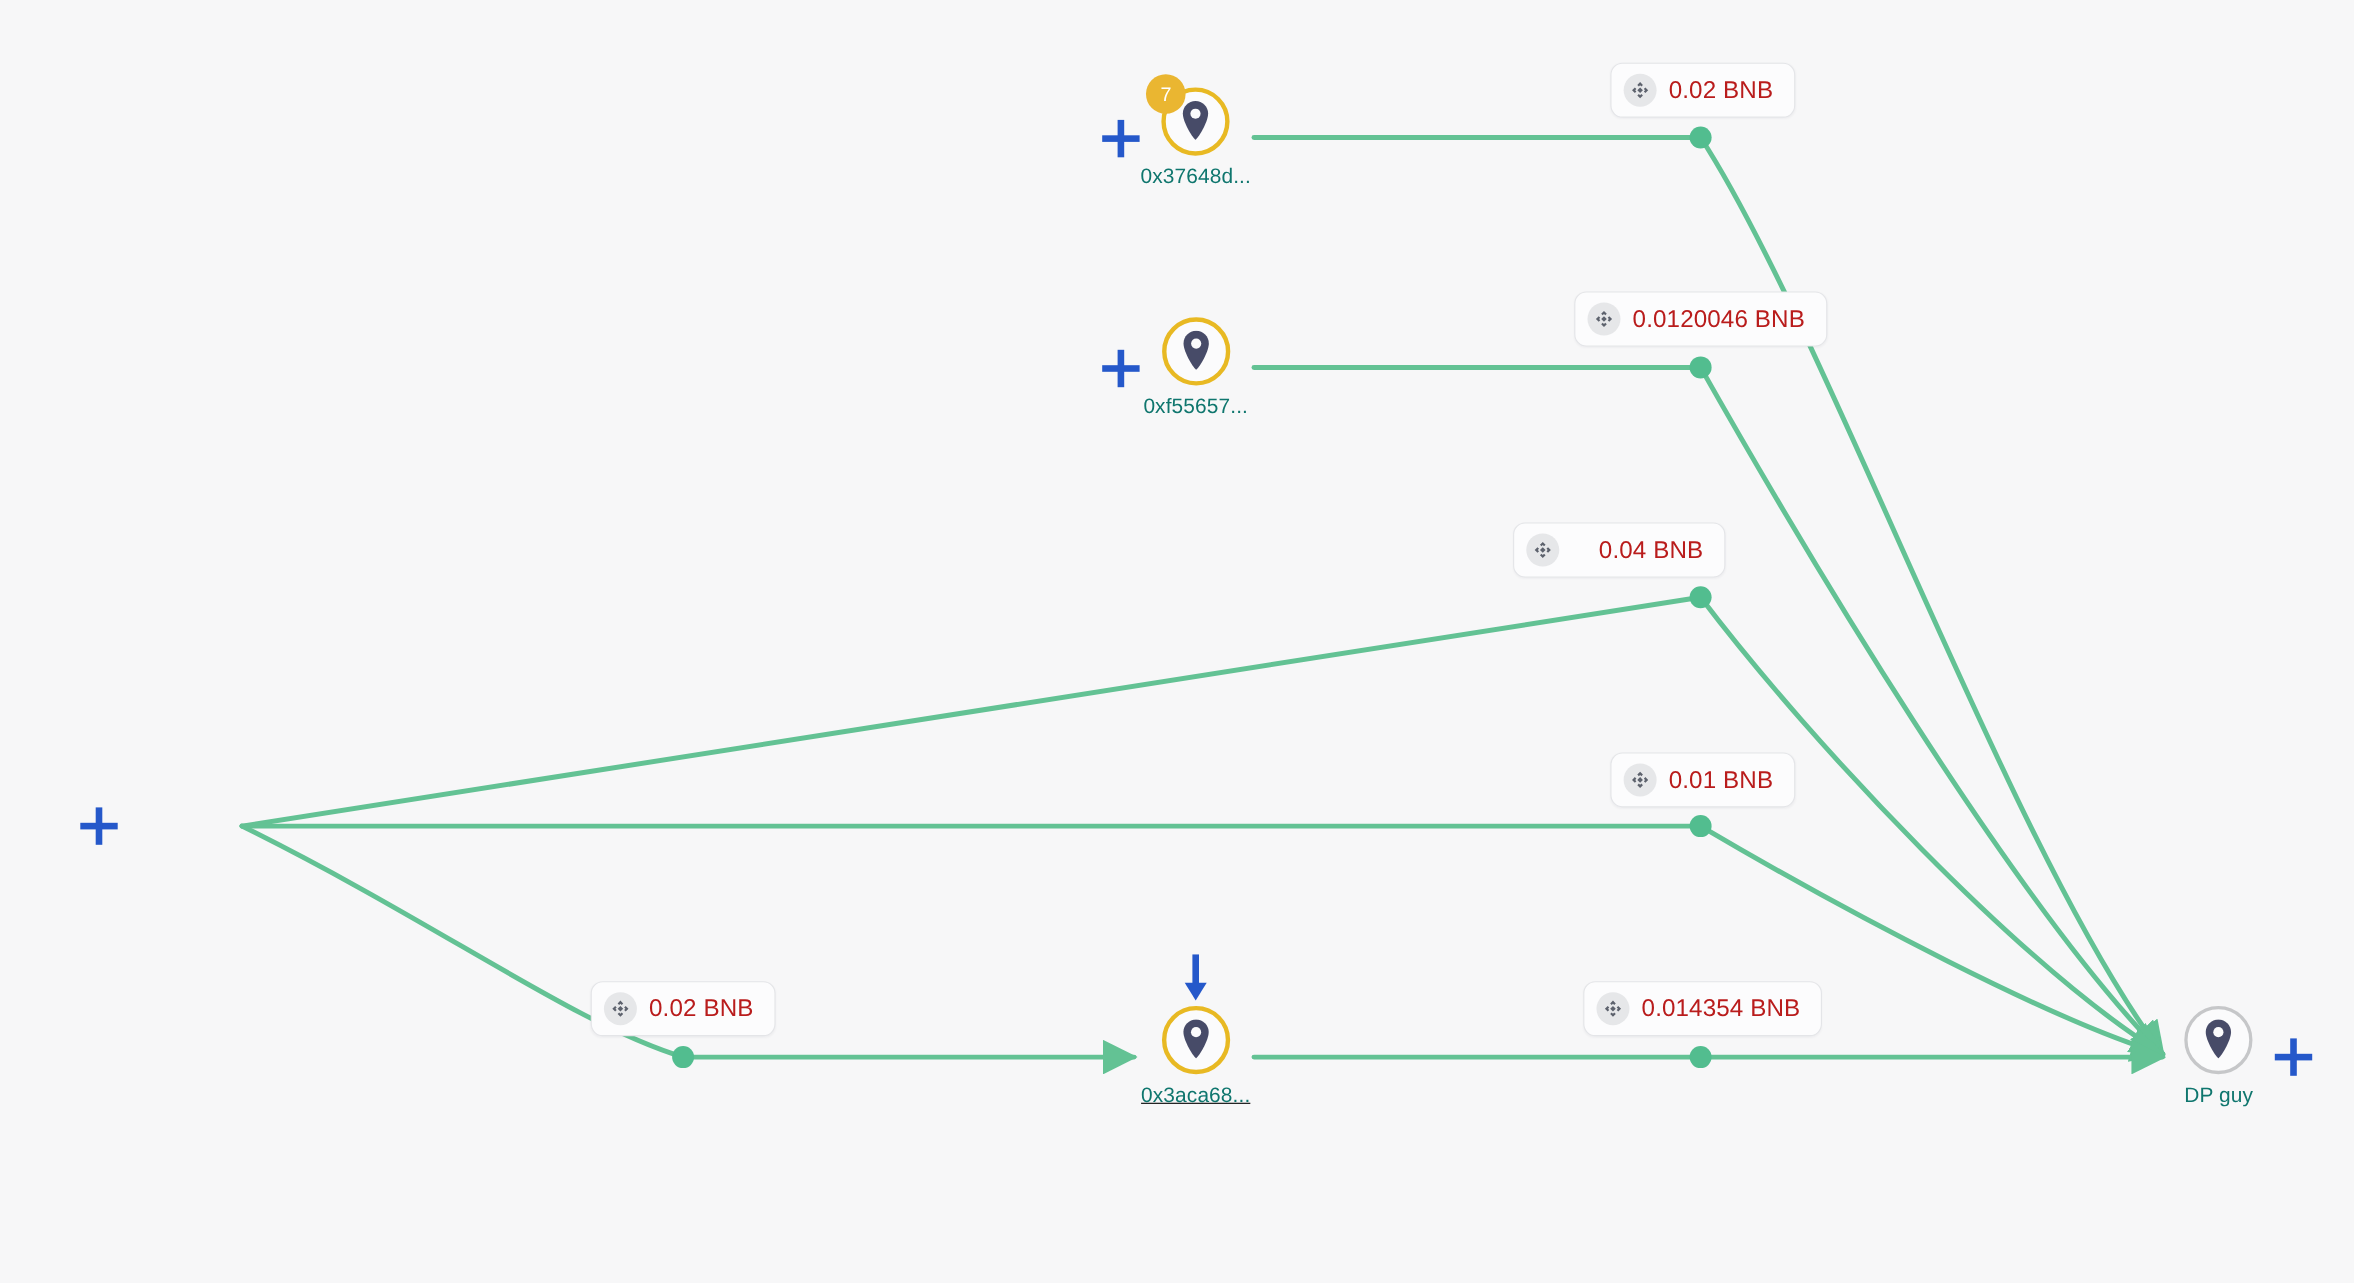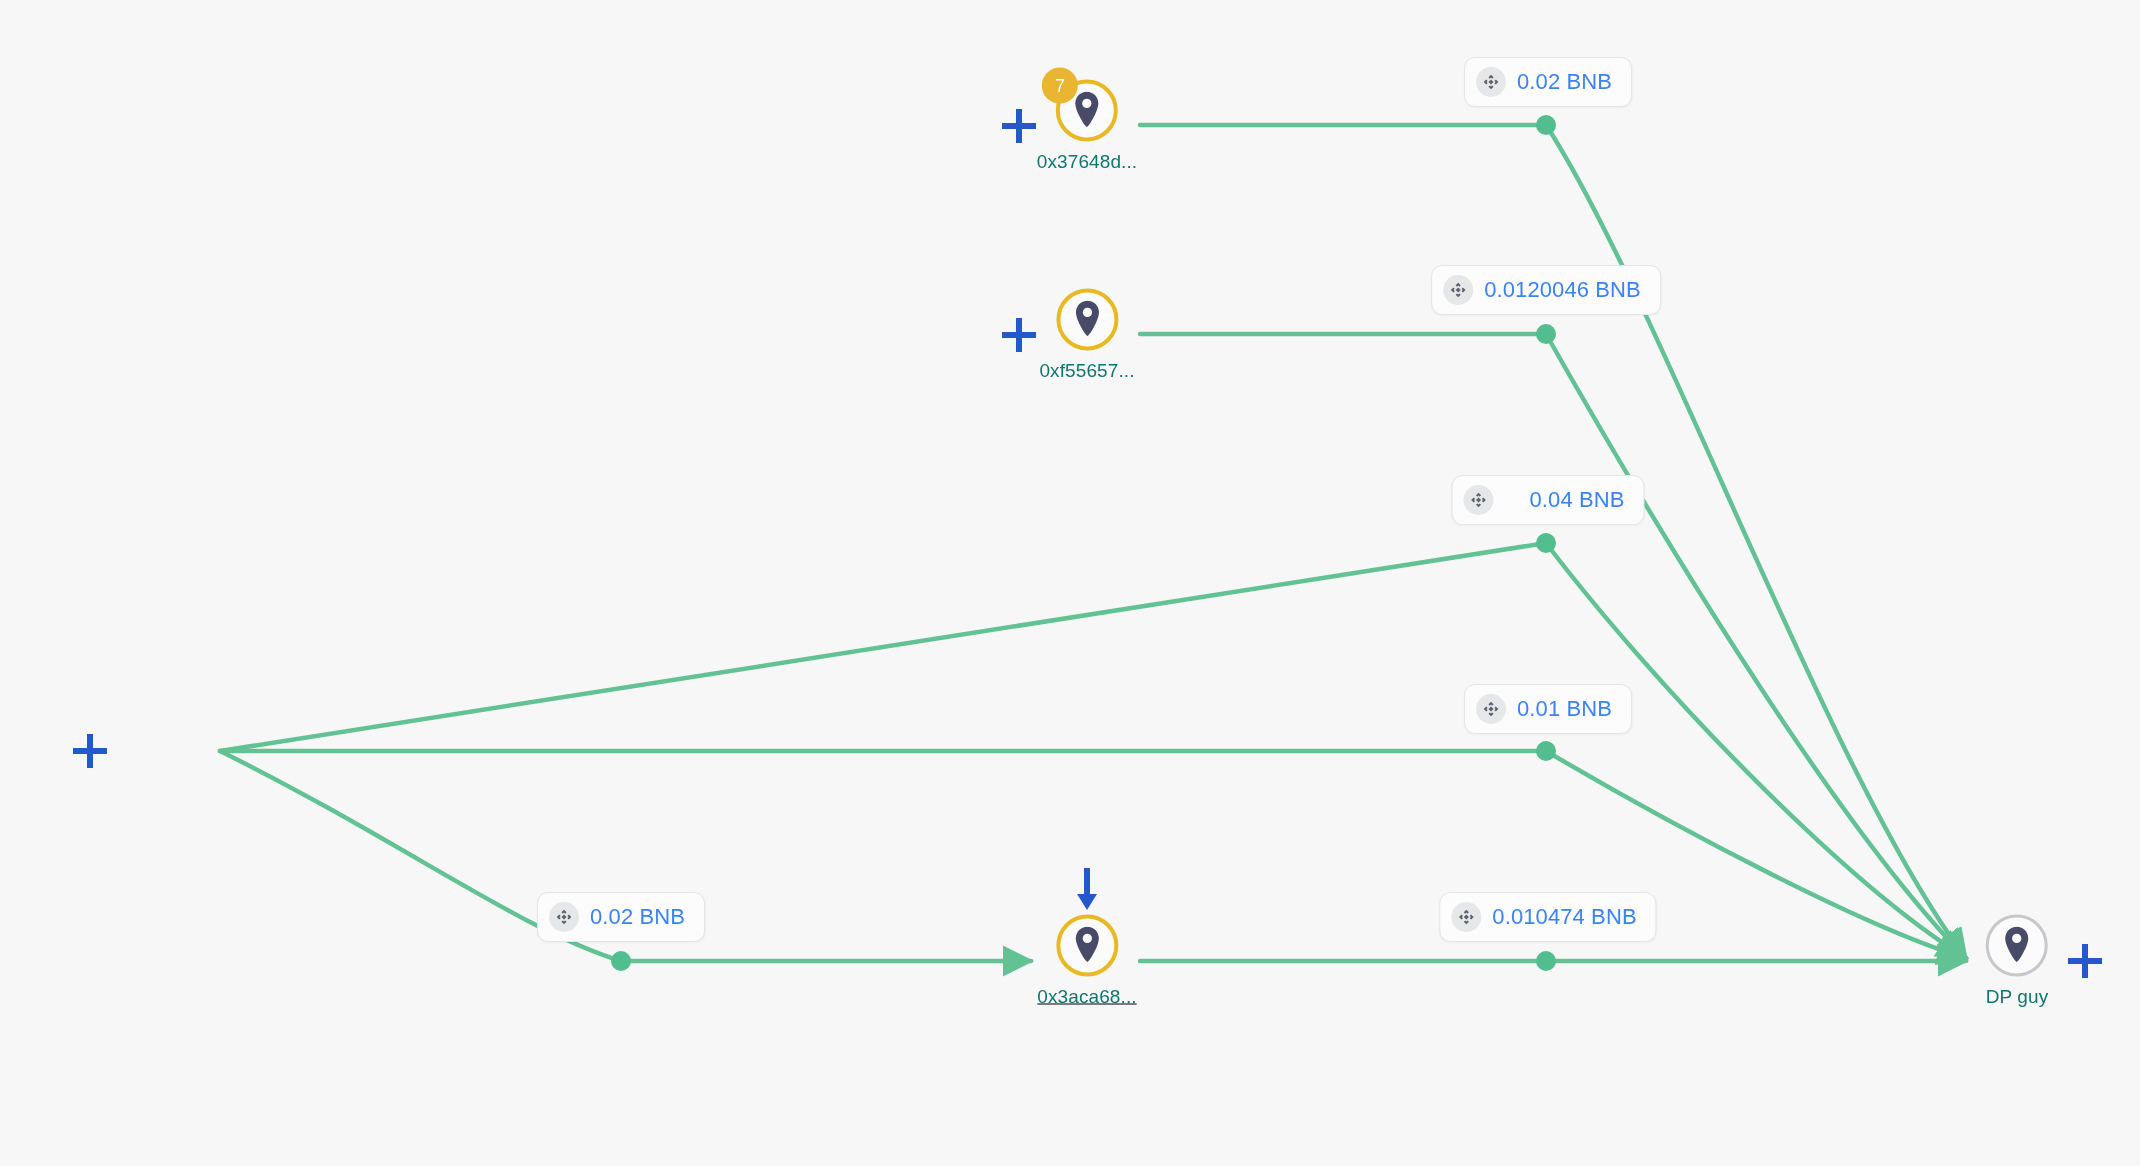--- a/index.html
+++ b/index.html
@@ -112,21 +112,21 @@
     height: 30px;
     border-radius: 50%;
     background: #e6e7e9;
     display: flex;
     align-items: center;
     justify-content: center;
     flex: 0 0 auto;
   }
   .amount-text {
     font-size: 22px;
-    color: #3b82f6;
+    color: #b91c1c;
     letter-spacing: 0.1px;
   }
 </style>
 </head>
 <body>
 
 <div id="canvas">
 
   <svg id="edge-layer" viewBox="0 0 2140 1166" xmlns="http://www.w3.org/2000/svg">
     <defs>
@@ -176,21 +176,21 @@
 
   <div class="amount-pill" style="left:1546px; top:290px;">
     <span class="token-icon">
       <svg width="18" height="18" viewBox="0 0 24 24" fill="#5d626d">
         <path d="M12 2.2 8.6 5.6l1.9 1.9L12 6l1.5 1.5 1.9-1.9L12 2.2zM5.6 8.6 2.2 12l3.4 3.4 1.9-1.9L6 12l1.5-1.5L5.6 8.6zM18.4 8.6l-1.9 1.9L18 12l-1.5 1.5 1.9 1.9L21.8 12l-3.4-3.4zM12 8.6 8.6 12l3.4 3.4 3.4-3.4L12 8.6zM8.6 18.4 12 21.8l3.4-3.4-1.9-1.9L12 18l-1.5-1.5-1.9 1.9z"></path>
       </svg>
     </span>
     <span class="amount-text">0.0120046 BNB</span>
   </div>
 
-  <div class="amount-pill" style="left:1548px; top:500px;gap:36px;">
+  <div class="amount-pill" style="left:1472px; top:500px;gap:36px;">
     <span class="token-icon">
       <svg width="18" height="18" viewBox="0 0 24 24" fill="#5d626d">
         <path d="M12 2.2 8.6 5.6l1.9 1.9L12 6l1.5 1.5 1.9-1.9L12 2.2zM5.6 8.6 2.2 12l3.4 3.4 1.9-1.9L6 12l1.5-1.5L5.6 8.6zM18.4 8.6l-1.9 1.9L18 12l-1.5 1.5 1.9 1.9L21.8 12l-3.4-3.4zM12 8.6 8.6 12l3.4 3.4 3.4-3.4L12 8.6zM8.6 18.4 12 21.8l3.4-3.4-1.9-1.9L12 18l-1.5-1.5-1.9 1.9z"></path>
       </svg>
     </span>
     <span class="amount-text">0.04 BNB</span>
   </div>
 
   <div class="amount-pill" style="left:1548px; top:709px;">
     <span class="token-icon">
@@ -209,21 +209,21 @@
     </span>
     <span class="amount-text">0.02 BNB</span>
   </div>
 
   <div class="amount-pill" style="left:1548px; top:917px;">
     <span class="token-icon">
       <svg width="18" height="18" viewBox="0 0 24 24" fill="#5d626d">
         <path d="M12 2.2 8.6 5.6l1.9 1.9L12 6l1.5 1.5 1.9-1.9L12 2.2zM5.6 8.6 2.2 12l3.4 3.4 1.9-1.9L6 12l1.5-1.5L5.6 8.6zM18.4 8.6l-1.9 1.9L18 12l-1.5 1.5 1.9 1.9L21.8 12l-3.4-3.4zM12 8.6 8.6 12l3.4 3.4 3.4-3.4L12 8.6zM8.6 18.4 12 21.8l3.4-3.4-1.9-1.9L12 18l-1.5-1.5-1.9 1.9z"></path>
       </svg>
     </span>
-    <span class="amount-text">0.010474 BNB</span>
+    <span class="amount-text">0.014354 BNB</span>
   </div>
 
   <div class="node" style="left:1087px; top:126px;">
     <div class="node-ring yellow medium">
       <span class="count-badge">7</span>
       <span class="pin-icon">
         <svg width="30" height="38" viewBox="0 0 24 30" fill="#474b68">
           <path d="M12 0C6.9 0 2.8 4.1 2.8 9.2c0 6.6 8 19 9.2 19s9.2-12.4 9.2-19C21.2 4.1 17.1 0 12 0z"></path>
           <circle cx="12" cy="9.3" r="3.7" fill="#fbfbfc"></circle>
         </svg>

